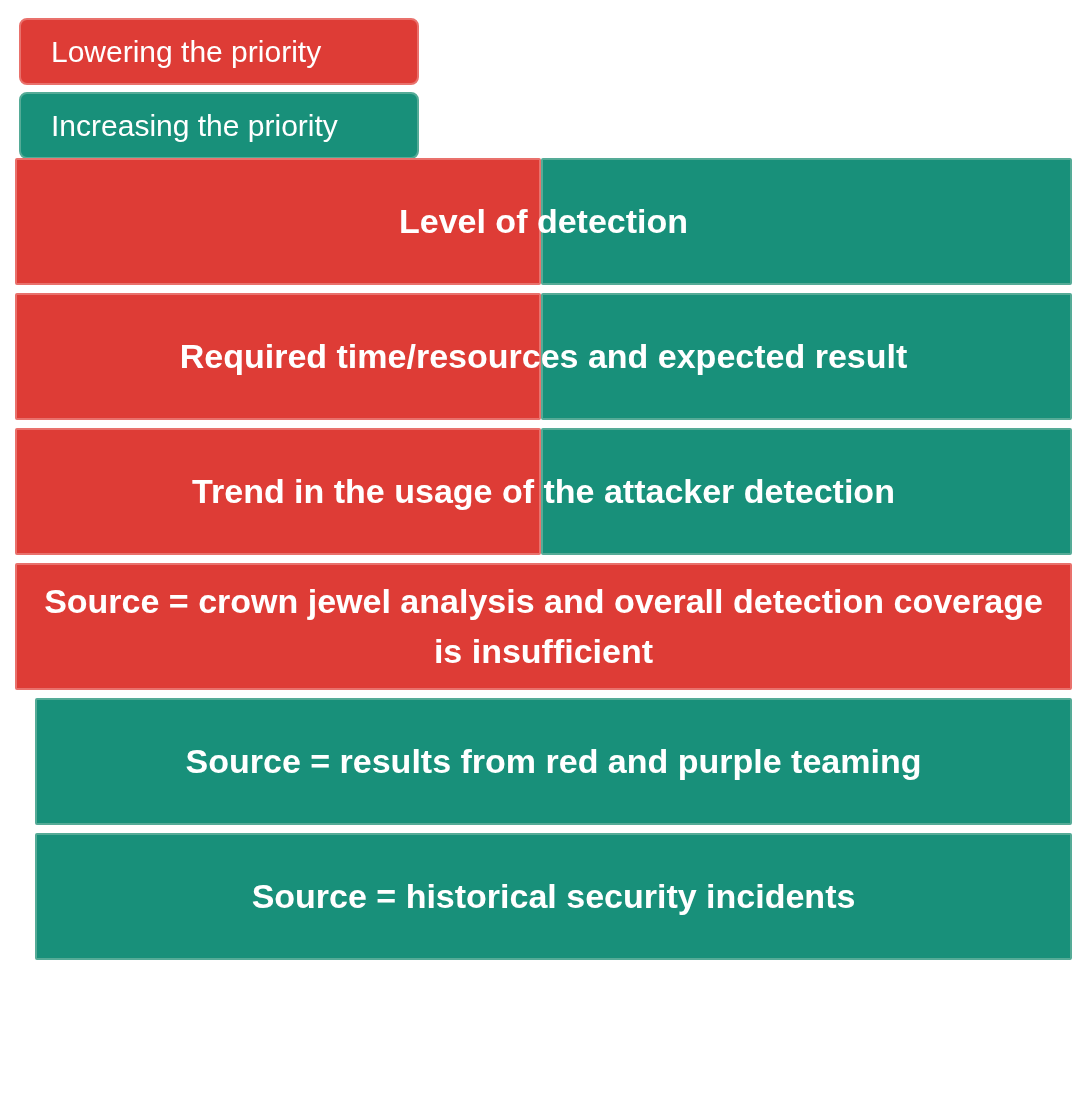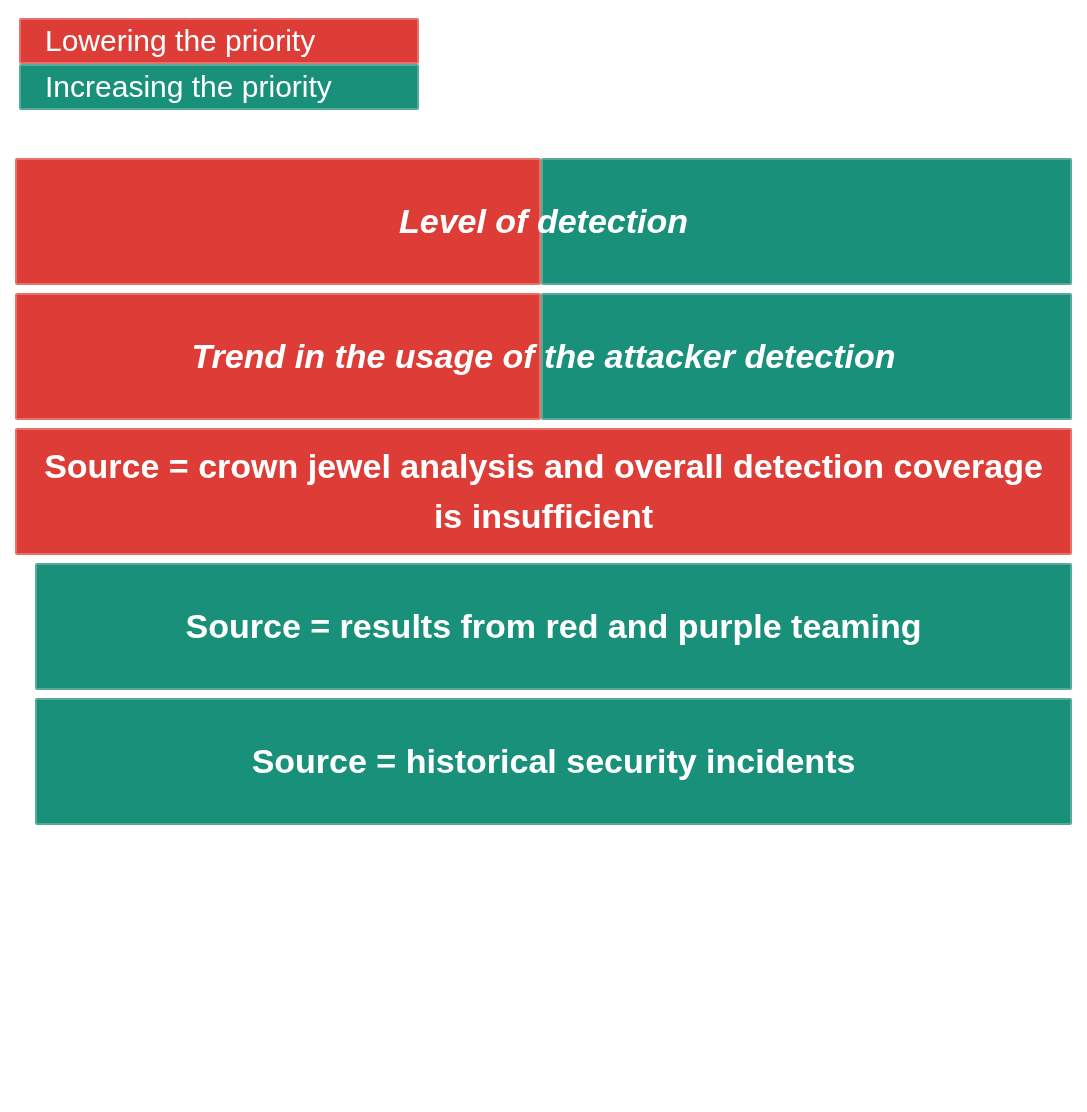--- a/index.html
+++ b/index.html
@@ -25,49 +25,48 @@
   }
   
   .legend{
     position:absolute;
     left:19px;
     top:18px;
     width:400px;
   }
   .chip{
     width:400px;
-    height:46px;
+    height:67px;
     display:flex;
     align-items:center;
-    padding-left:24px;
+    padding-left:30px;
     color:var(--label);
     font-size:30px;
     font-weight:400;
-    border-radius:2px;
+    border-radius:8px;
     border:2px solid transparent;
   }
-  .chip + .chip{text-align:right;}
+  .chip + .chip{margin-top:7px;text-align:right;}
   .chip.red{background:var(--red);border-color:var(--red-border);}
   .chip.teal{background:var(--teal);border-color:var(--teal-border);}
   
   .table{
     position:absolute;
     left:15px;
     top:158px;
     width:1057px;
   }
   .row{
     position:relative;
     height:127px;
     margin-bottom:8px;
   }
   .row.split{
     display:flex;
     column-gap:0;
-    font-style:italic;
   }
   .row.split .cell{
     height:100%;
     border-radius:2px;
   }
   .row.split .cell.red{
     flex:0 0 526px;
     background:var(--red);
     border:2px solid var(--red-border);
   }
@@ -123,20 +122,27 @@
   <div class="table">
 
     <div class="row split">
       <div class="cell red"></div>
       <div class="cell teal"></div>
       <div class="row-label">
           <span>Level of detection</span>
         </div>
     </div>
 
+    <div class="row split">
+      <div class="cell red"></div>
+      <div class="cell teal"></div>
+      <div class="row-label">
+          <span>Required time/resources and expected result</span>
+        </div>
+    </div>
 
 
     <div class="row split">
       <div class="cell red"></div>
       <div class="cell teal"></div>
       <div class="row-label">
           <span>Trend in the usage of the attacker detection</span>
         </div>
     </div>
 

